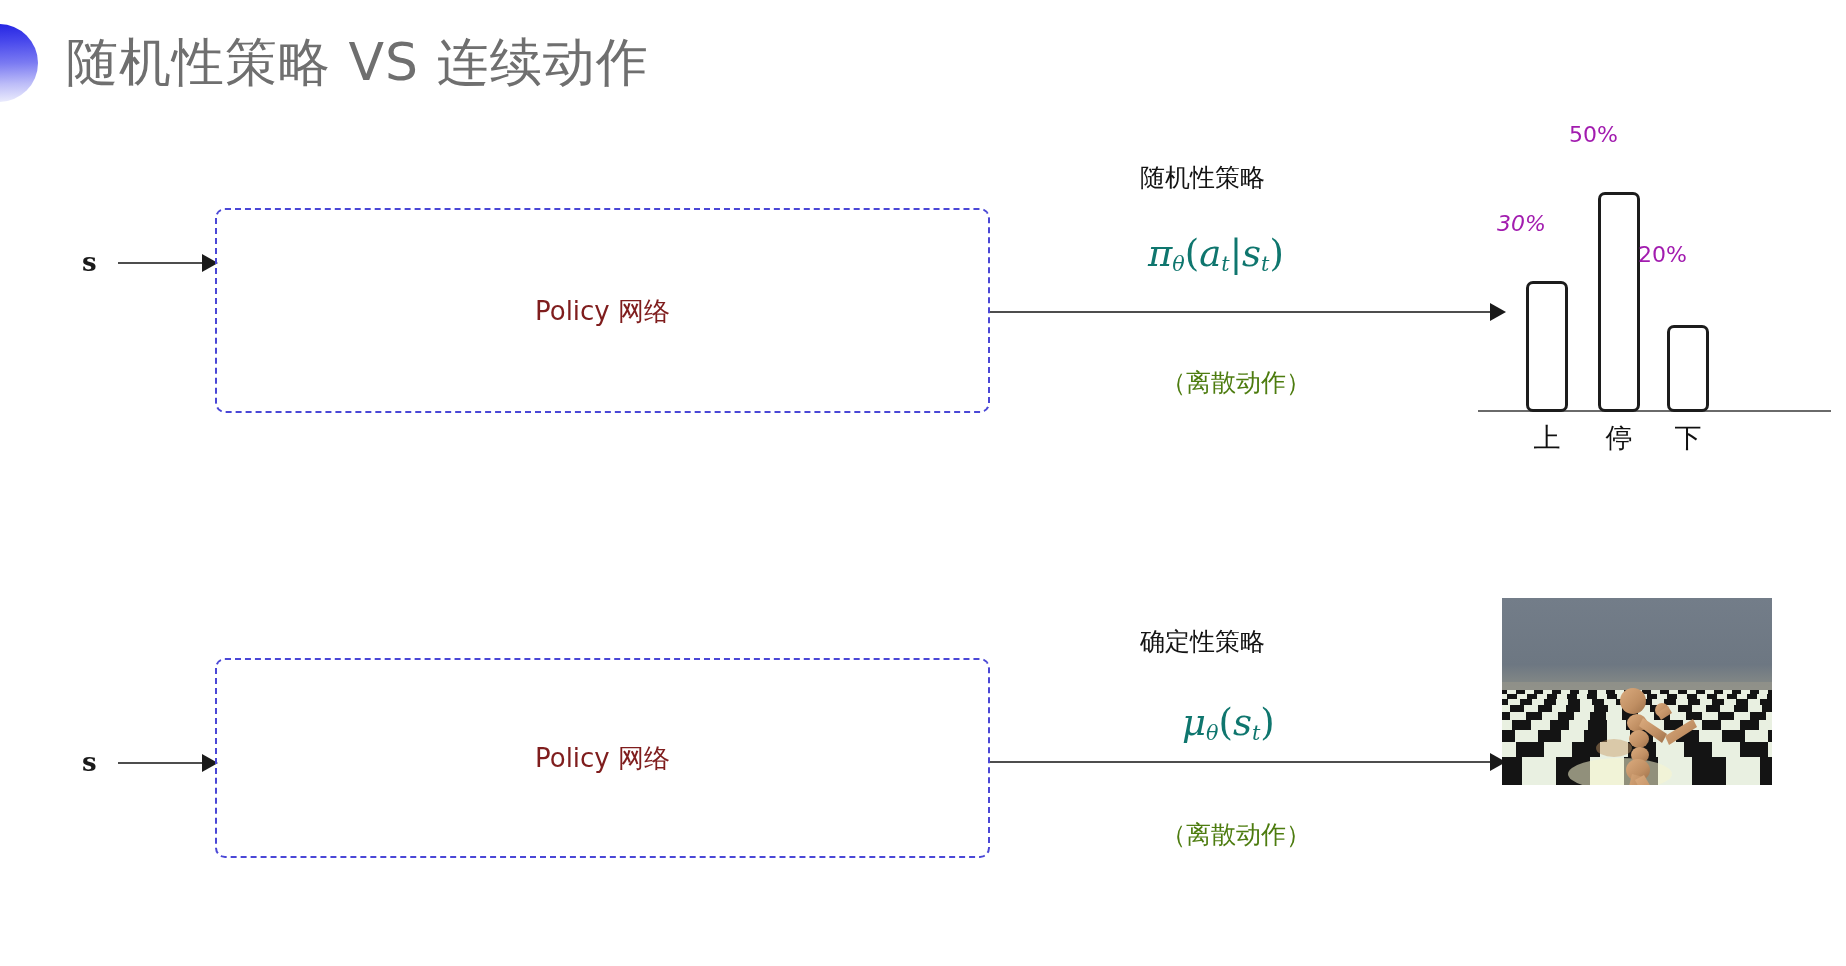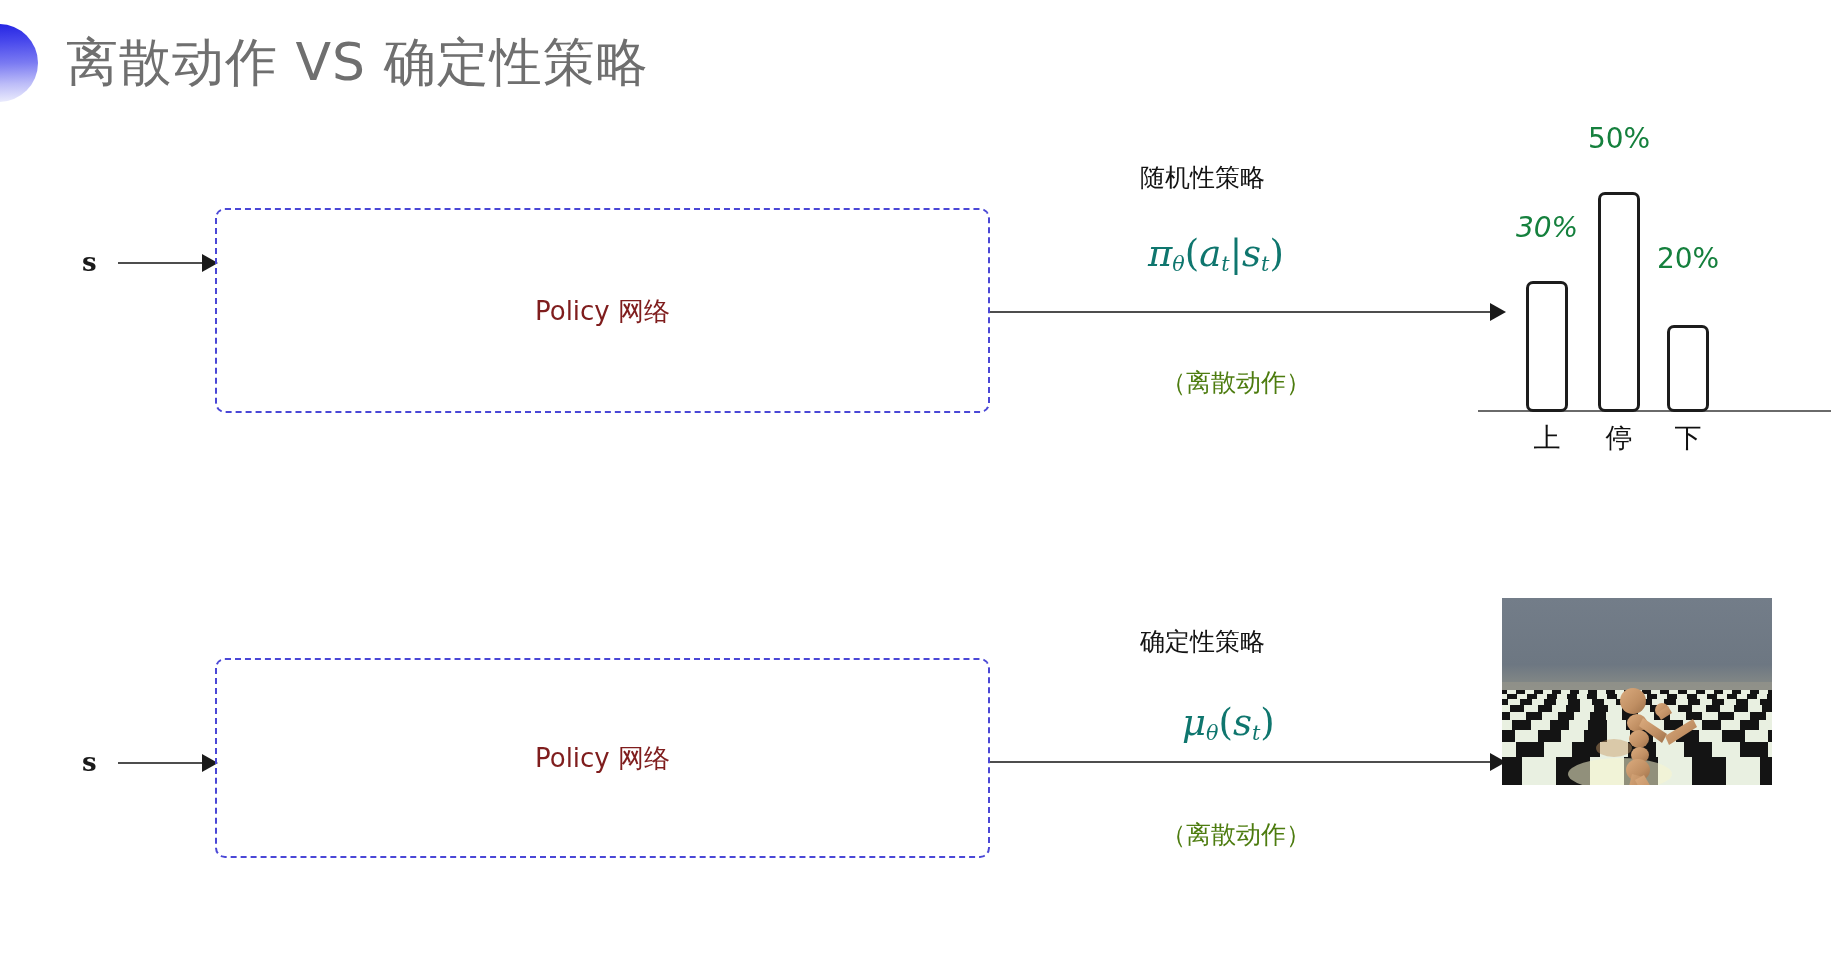--- a/index.html
+++ b/index.html
@@ -77,22 +77,22 @@
   .chart{position:absolute;}
   .chart-axis{position:absolute;height:2px;background:#6a6a6a;}
   .bar{
     position:absolute;
     background:#ffffff;
     border:3px solid #1c1c1c;
     border-radius:7px;
     box-sizing:border-box;
   }
   .bar-value{
-    position:absolute;white-space:nowrap;text-align:center;
-    font-size:28px;color:#15803d;
+    position:absolute;white-space:nowrap;text-align:left;
+    font-size:22px;color:#a21caf;
     font-family:"DejaVu Sans","Liberation Sans",sans-serif;
   }
   .bar-cat{
     position:absolute;white-space:nowrap;text-align:center;
     font-size:27px;color:#111;
     font-family:"DejaVu Sans","Liberation Sans",sans-serif;
   }
 
   
   .sim-img{
@@ -100,21 +100,21 @@
     overflow:hidden;
   }
   .sim-img svg{display:block;}
 </style>
 </head>
 <body>
 
 <div class="stage">
 
   <div class="title-bullet"></div>
-  <div class="page-title">离散动作 VS 确定性策略</div>
+  <div class="page-title">随机性策略 VS 连续动作</div>
 
   <div>
 
     <div class="s-label" style="left:82px;top:247px;">s</div>
 
     <div class="arrow-line" style="left:118px;top:262px;width:88px;"></div>
     <div class="arrow-head" style="left:202px;top:254px;"></div>
 
     <div class="policy-box" style="left:215px;top:208px;width:775px;height:205px;">
       <div class="policy-label">Policy 网络</div>

